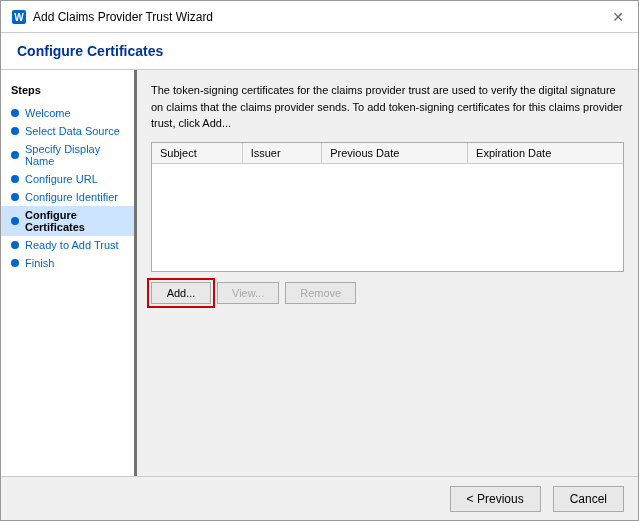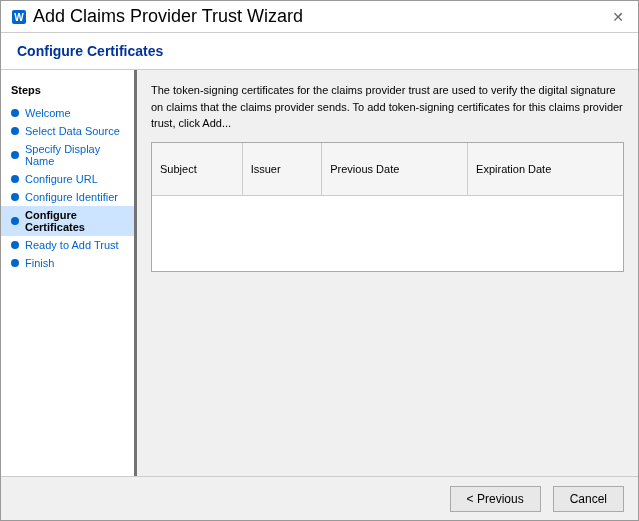--- a/index.html
+++ b/index.html
@@ -33,21 +33,21 @@
     .title-bar-left {
       display: flex;
       align-items: center;
       gap: 6px;
     }
     .title-icon {
       width: 16px;
       height: 16px;
     }
     .title-text {
-      font-size: 18px;
+      font-size: 12px;
       color: #000;
       text-align: right;
     }
     .title-close {
       width: 20px;
       height: 20px;
       background: none;
       border: none;
       cursor: pointer;
       font-size: 14px;
@@ -130,21 +130,21 @@
     }
     .cert-table {
       width: 100%;
       border-collapse: collapse;
       font-size: 11px;
     }
     .cert-table th {
       background: #f5f5f5;
       border-bottom: 1px solid #ccc;
       border-right: 1px solid #ccc;
-      padding: 20px 8px;
+      padding: 4px 8px;
       text-align: left;
       font-weight: 400;
       color: #000;
     }
     .cert-table th:last-child {
       border-right: none;
     }
     .button-row {
       display: flex;
       gap: 6px;
@@ -264,20 +264,25 @@
               <th>Issuer</th>
               <th>Previous Date</th>
               <th>Expiration Date</th>
             </tr>
           </thead>
           <tbody>
           </tbody>
         </table>
       </div>
 
+      <div class="button-row">
+        <button class="btn btn-add">Add...</button>
+        <button class="btn" disabled="">View...</button>
+        <button class="btn" disabled="">Remove</button>
+      </div>
 
       <div class="spacer"></div>
     </div>
   </div>
 
   <div class="footer">
     <button class="btn-footer">&lt; Previous</button>
     <button class="btn-footer">Cancel</button>
   </div>
 </div>

